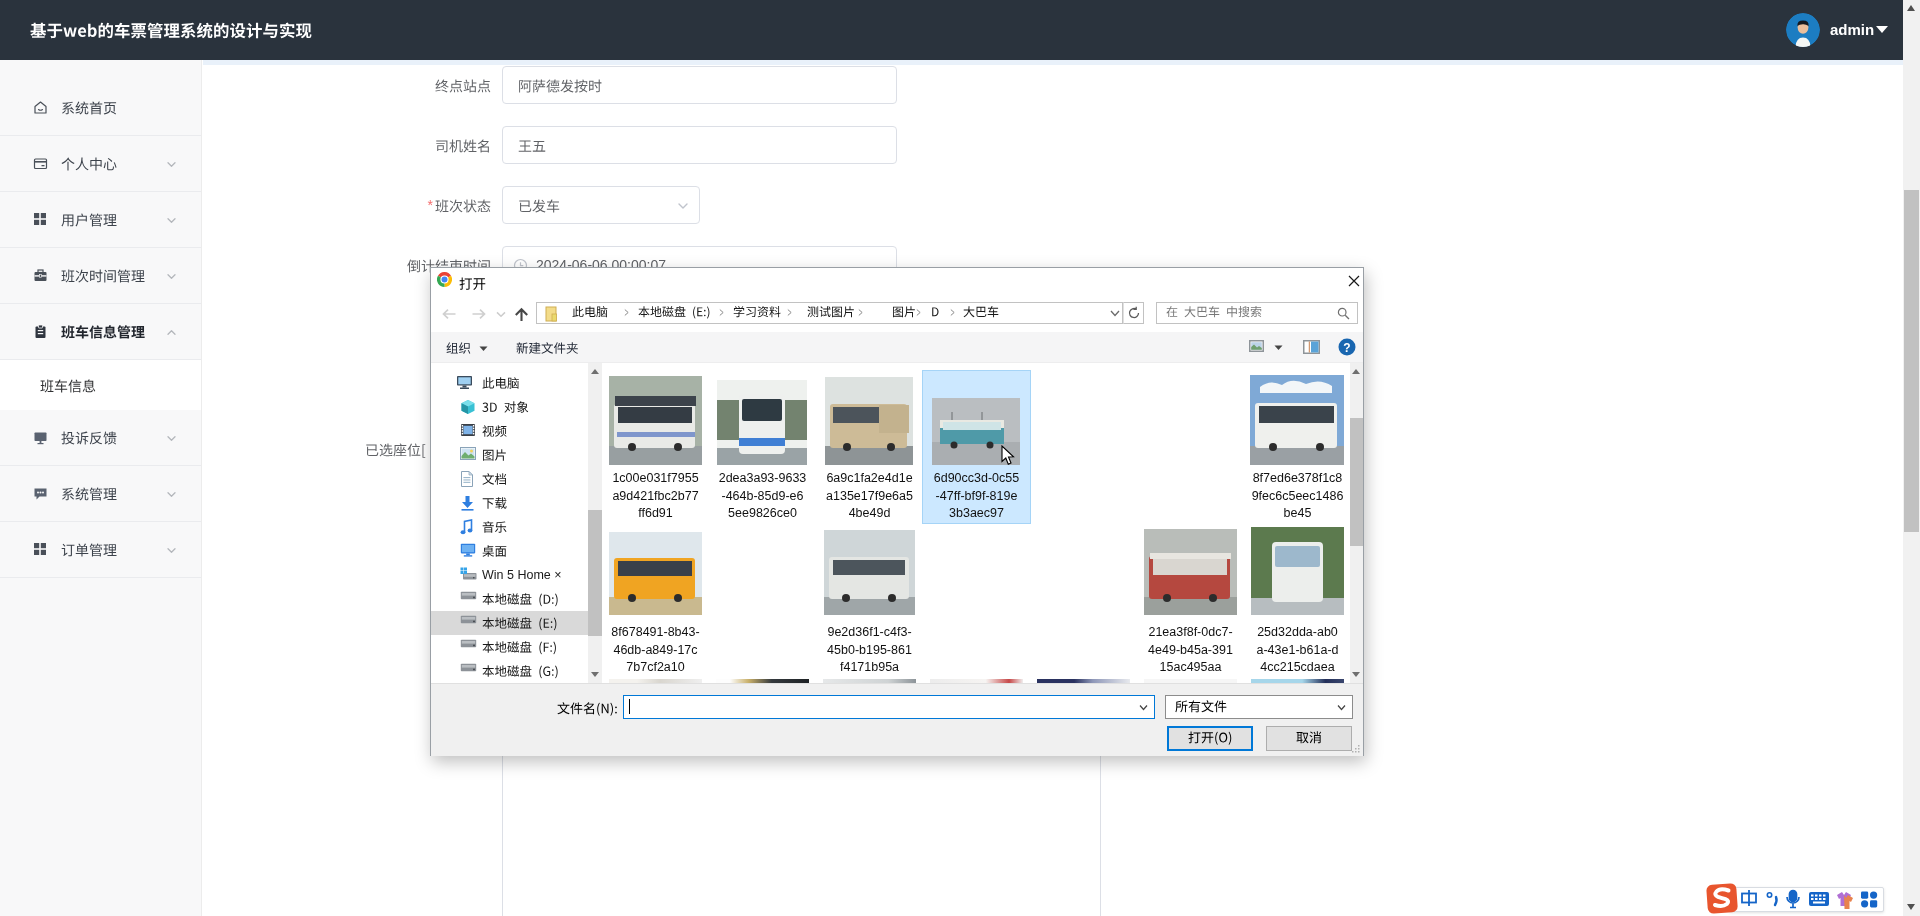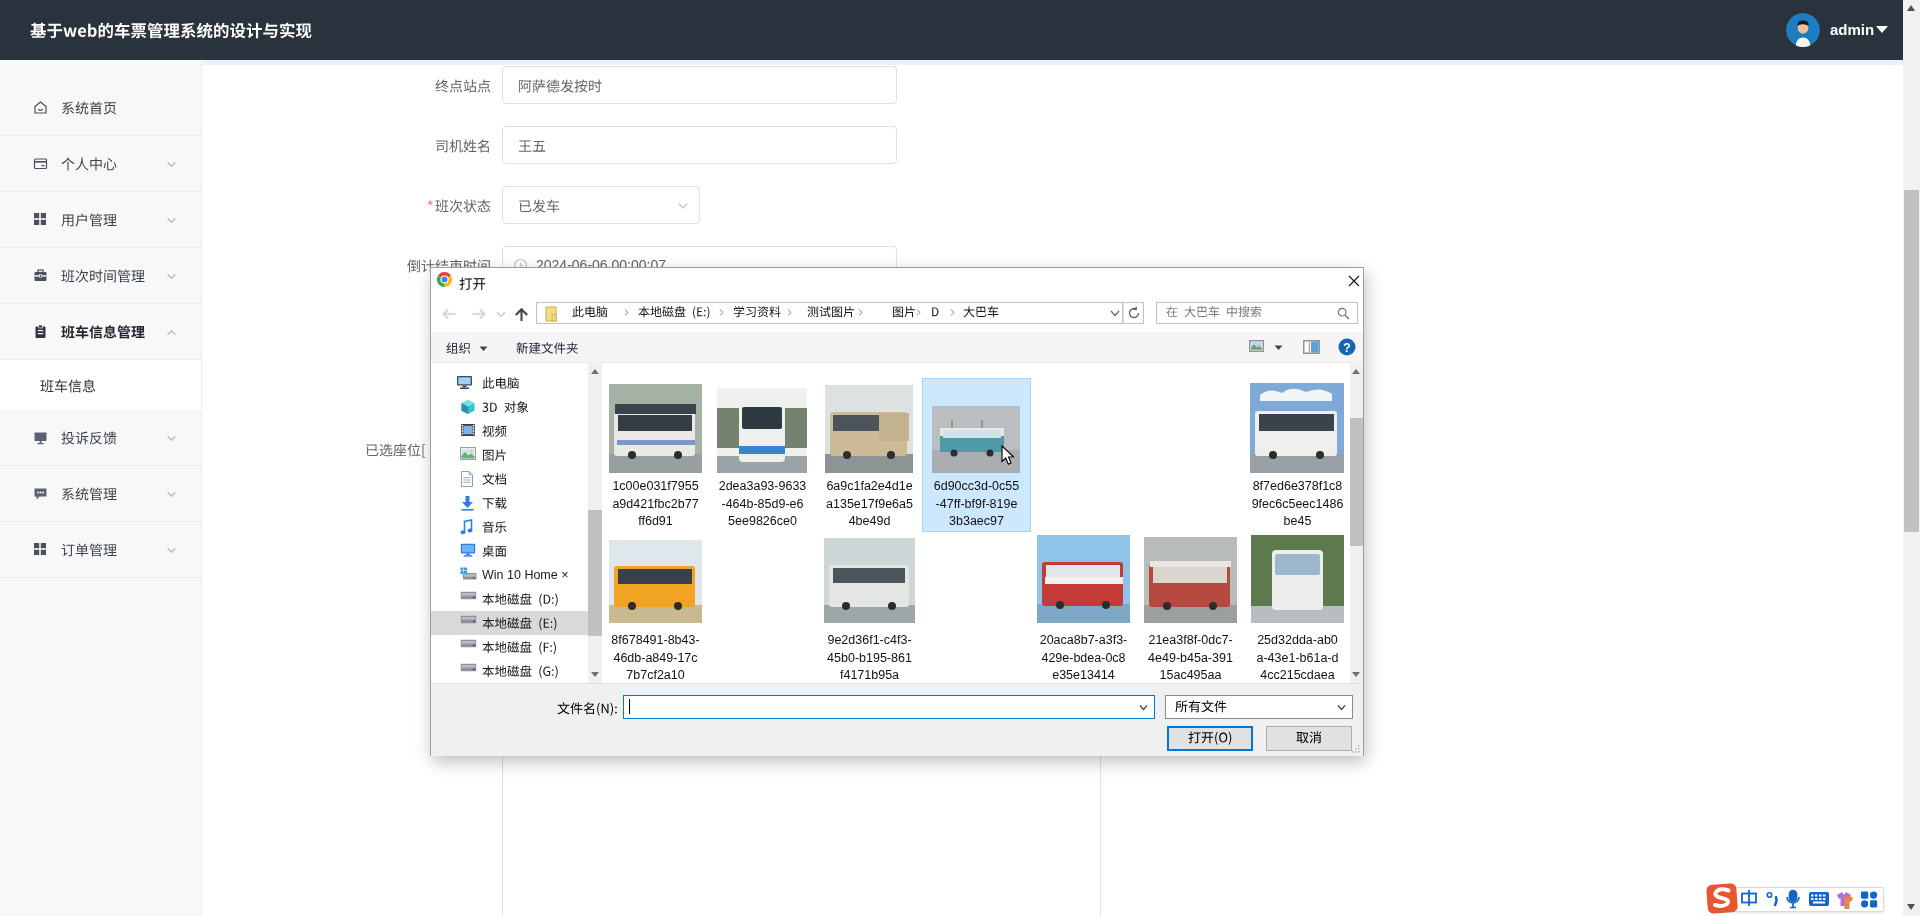--- a/index.html
+++ b/index.html
@@ -764,21 +764,21 @@
         <svg width="17" height="14" viewBox="0 0 17 14">
           <rect x="3" y="6" width="13.5" height="6.5" rx="0.8" fill="#8d9298"></rect>
           <rect x="4" y="7.2" width="11.5" height="2.6" fill="#b8bcc0"></rect>
           <circle cx="13.8" cy="10.8" r="0.8" fill="#3c4046"></circle>
           <rect x="0.5" y="0.5" width="3" height="3" fill="#35a3e8"></rect>
           <rect x="4" y="0.5" width="3" height="3" fill="#35a3e8"></rect>
           <rect x="0.5" y="4" width="3" height="3" fill="#35a3e8"></rect>
           <rect x="4" y="4" width="3" height="3" fill="#35a3e8"></rect>
         </svg>
       </div>
-<div class="ti" style="left:51px;top:200px">Win 10 Home ×</div>
+<div class="ti" style="left:51px;top:200px">Win 5 Home ×</div>
 <div class="tic" style="left:29px;top:228px">
         <svg width="17" height="9" viewBox="0 0 17 9">
           <rect x="0.8" y="0.8" width="15.4" height="7.4" rx="0.8" fill="#8d9298"></rect>
           <rect x="1.8" y="2" width="13.4" height="2.6" fill="#babec2"></rect>
           <circle cx="14" cy="6.4" r="0.9" fill="#3c4046"></circle>
         </svg>
       </div>
 <div class="ti" style="left:51px;top:224px"><svg class="ts" width="76.8" height="17.5" style="vertical-align:middle">
           <g transform="translate(0,12.8) scale(0.012500)" fill="#1a1a1a">
             <use href="#rcid20759" x="0"></use>
@@ -853,21 +853,21 @@
   <div class="sbarr" style="left:3px;top:6px;border-left:4px solid transparent!important;border-right:4px solid transparent!important;border-bottom:5px solid #6f6f6f"></div>
   <div class="sbarr" style="left:3px;top:309px;border-left:4px solid transparent!important;border-right:4px solid transparent!important;border-top:5px solid #6f6f6f"></div>
   <div class="th"></div>
 </div>
 
 <div class="abs" id="gridsb">
   <div class="sbarr" style="left:2px;top:6px;border-left:4px solid transparent!important;border-right:4px solid transparent!important;border-bottom:5px solid #6f6f6f"></div>
   <div class="sbarr" style="left:2px;top:309px;border-left:4px solid transparent!important;border-right:4px solid transparent!important;border-top:5px solid #6f6f6f"></div>
   <div class="th"></div>
 </div>
-<div class="abs" id="grid" style="left:171px;top:12px;width:813px;height:320px">
+<div class="abs" id="grid" style="left:171px;top:4px;width:813px;height:320px">
 <div class="cell" style="left:0px;top:4px">
 <div class="thumb" style="left:7px;top:5px">
             <svg width="93" height="89" viewBox="0 0 93 89">
               <rect width="93" height="89" fill="#a7b2a6"></rect>
               <rect y="70" width="93" height="19" fill="#989fa1"></rect>
               <rect x="5" y="28" width="81" height="44" rx="3" fill="#e9eae7"></rect>
               <rect x="9" y="31" width="74" height="16" fill="#343c44"></rect>
               <circle cx="23" cy="71" r="4" fill="#2c2c2c"></circle>
               <circle cx="69" cy="71" r="4" fill="#2c2c2c"></circle>
               <rect x="6" y="20" width="81" height="10" fill="#3c434b"></rect>
@@ -950,34 +950,20 @@
             <svg width="91" height="85" viewBox="0 0 91 85">
               <rect width="91" height="85" fill="#cfd6d8"></rect>
               <rect y="67" width="91" height="18" fill="#9fa6a8"></rect>
               <rect x="5" y="27" width="80" height="42" rx="3" fill="#e4e6e3"></rect>
               <rect x="9" y="30" width="72" height="15" fill="#4c555c"></rect>
               <circle cx="22" cy="68" r="4" fill="#2c2c2c"></circle>
               <circle cx="68" cy="68" r="4" fill="#2c2c2c"></circle>
             </svg>
           </div>
 <div class="fname" style="top:100px">9e2d36f1-c4f3-<br>45b0-b195-861<br>f4171b95a</div>
-</div>
-<div class="cell" style="left:428px;top:157px">
-<div class="thumb" style="left:7px;top:3px">
-            <svg width="93" height="88" viewBox="0 0 93 88">
-              <rect width="93" height="88" fill="#8fc3e8"></rect>
-              <rect y="69" width="93" height="19" fill="#7da7c4"></rect>
-              <rect x="5" y="27" width="81" height="44" rx="3" fill="#c43a36"></rect>
-              <rect x="9" y="30" width="74" height="16" fill="#e4e7e9"></rect>
-              <circle cx="23" cy="70" r="4" fill="#2c2c2c"></circle>
-              <circle cx="69" cy="70" r="4" fill="#2c2c2c"></circle>
-              <rect x="8" y="42" width="78" height="7" fill="#f0f0ee"></rect>
-            </svg>
-          </div>
-<div class="fname" style="top:100px">20aca8b7-a3f3-<br>429e-bdea-0c8<br>e35e13414</div>
 </div>
 <div class="cell" style="left:535px;top:157px">
 <div class="thumb" style="left:7px;top:5px">
             <svg width="93" height="86" viewBox="0 0 93 86">
               <rect width="93" height="86" fill="#b9bdb9"></rect>
               <rect y="68" width="93" height="18" fill="#9ba09c"></rect>
               <rect x="5" y="27" width="81" height="43" rx="3" fill="#b5483f"></rect>
               <rect x="9" y="30" width="74" height="16" fill="#d9d6d0"></rect>
               <circle cx="23" cy="69" r="4" fill="#2c2c2c"></circle>
               <circle cx="69" cy="69" r="4" fill="#2c2c2c"></circle>

